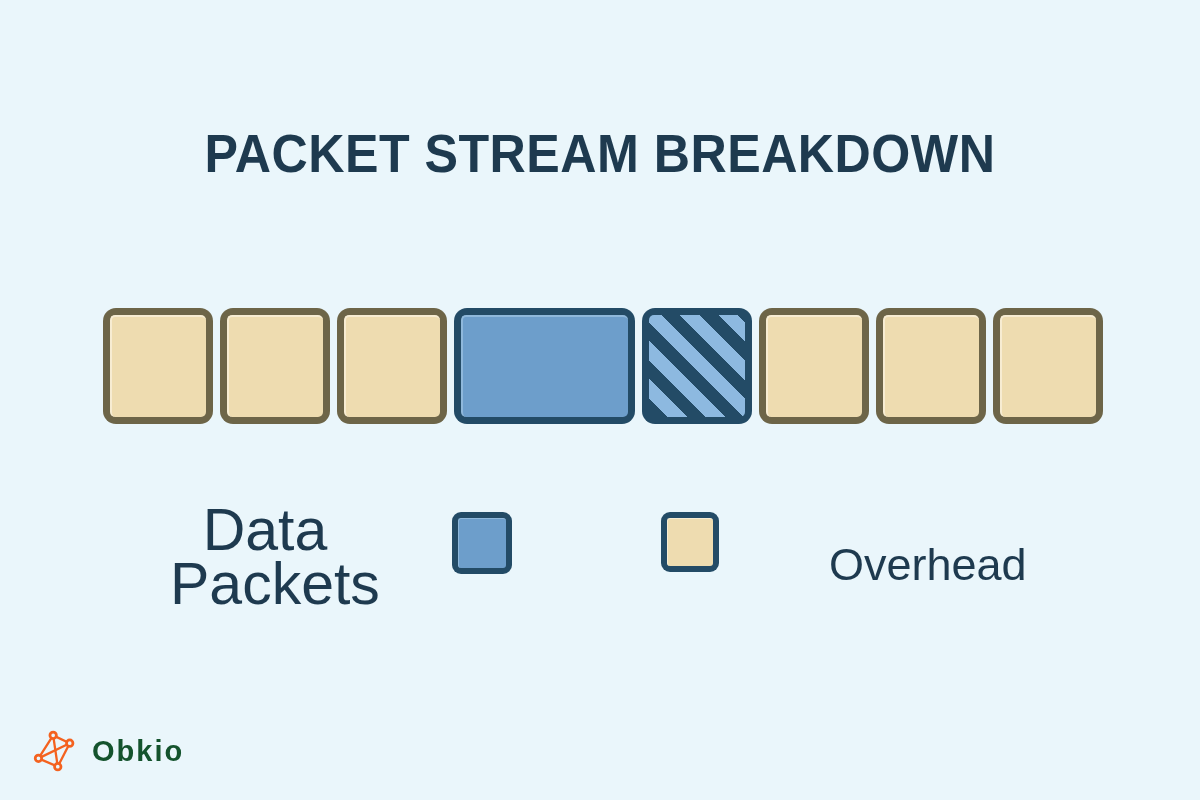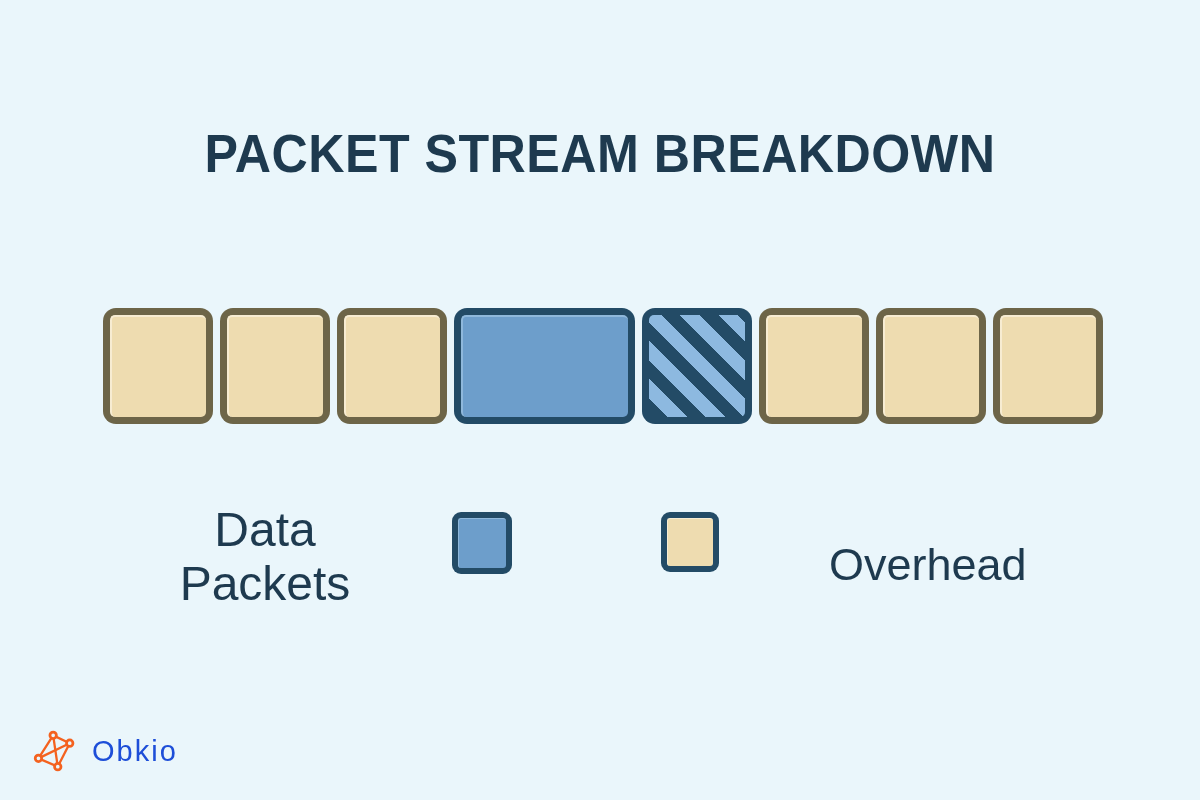--- a/index.html
+++ b/index.html
@@ -112,21 +112,21 @@
     font-family: "Liberation Sans", sans-serif;
     font-weight: normal;
     white-space: pre-line;
   }
 
   #legend-data-packets-label {
     left: 170px;
     top: 503px;
     width: 190px;
     text-align: center;
-    font-size: 48px;
+    font-size: 59px;
     line-height: 54px;
   }
 
   #legend-retransmissions-label {
     left: 330px;
     top: 602px;
     width: 400px;
     text-align: center;
     font-size: 38px;
     line-height: 44px;
@@ -186,23 +186,23 @@
     gap: 14px;
   }
   .brand-mark {
     width: 46px;
     height: 46px;
     display: block;
   }
   .brand-name {
     font-family: "Liberation Sans", sans-serif;
     font-size: 29px;
-    font-weight: normal;
+    font-weight: bold;
     letter-spacing: 2px;
-    color: #1d4ed8;
+    color: #14532d;
   }
 </style>
 </head>
 <body>
 
 <div class="canvas">
 
   <div class="title">PACKET STREAM BREAKDOWN</div>
 
   <div class="stream">

